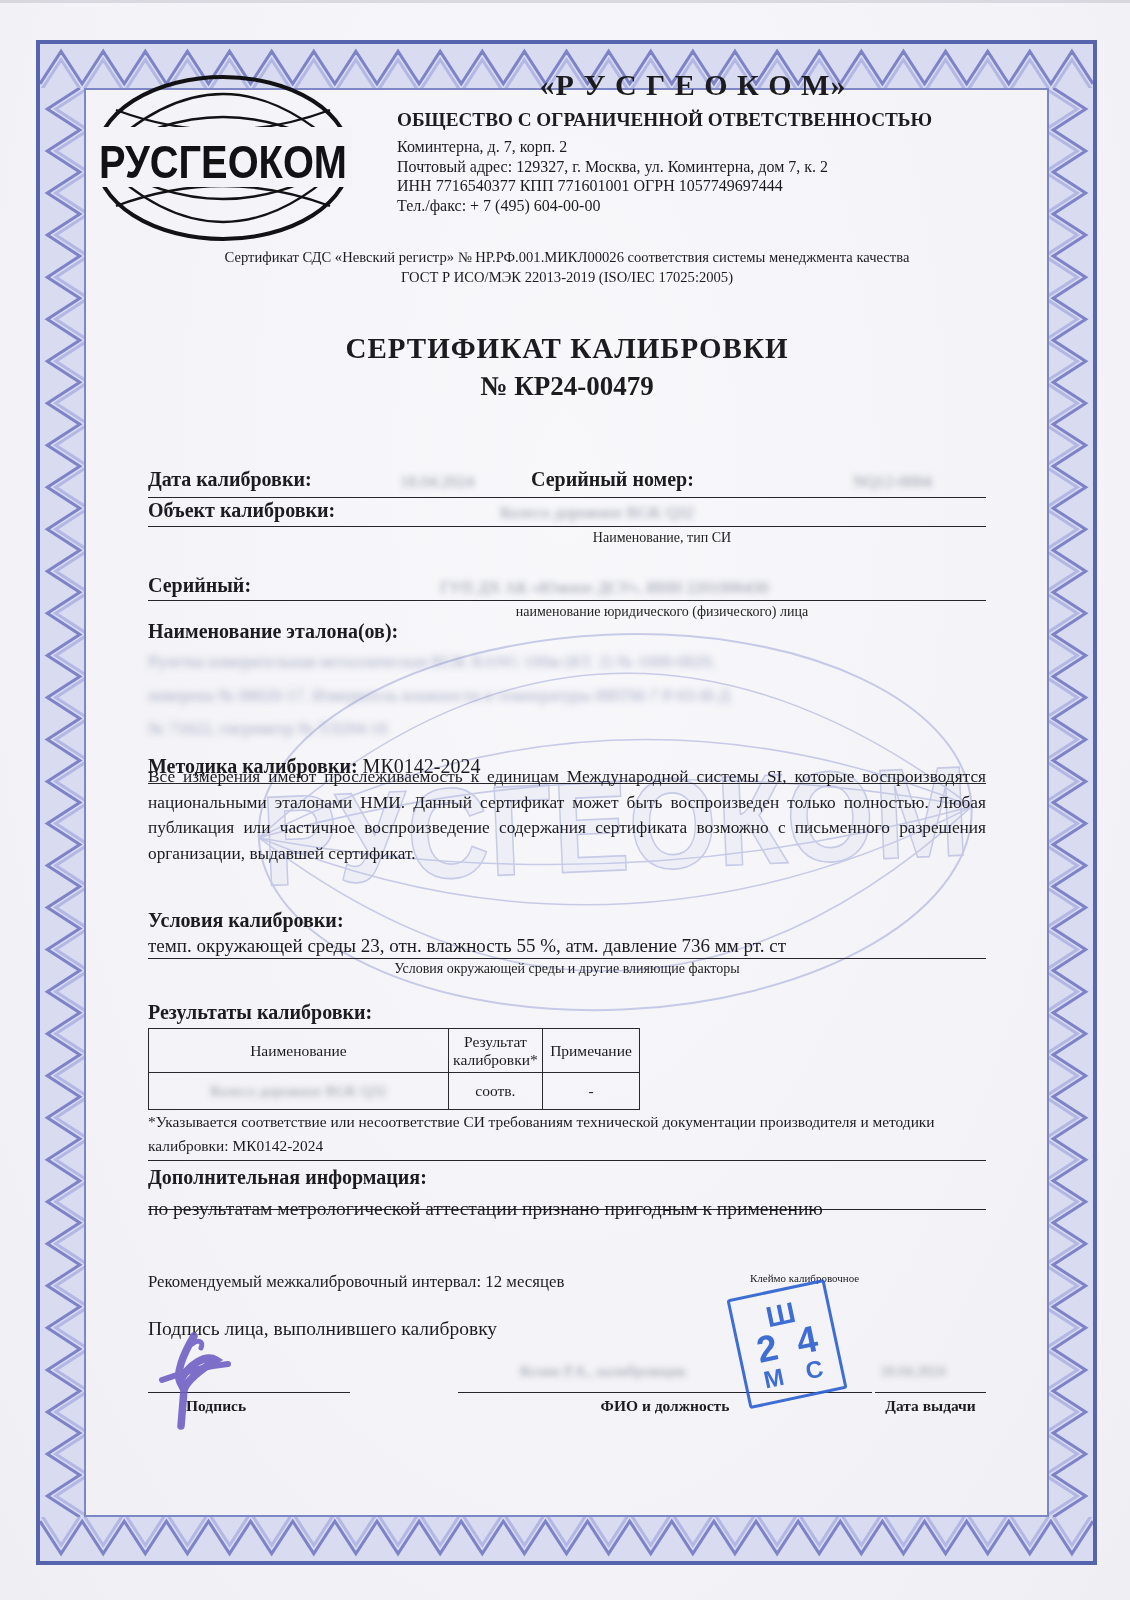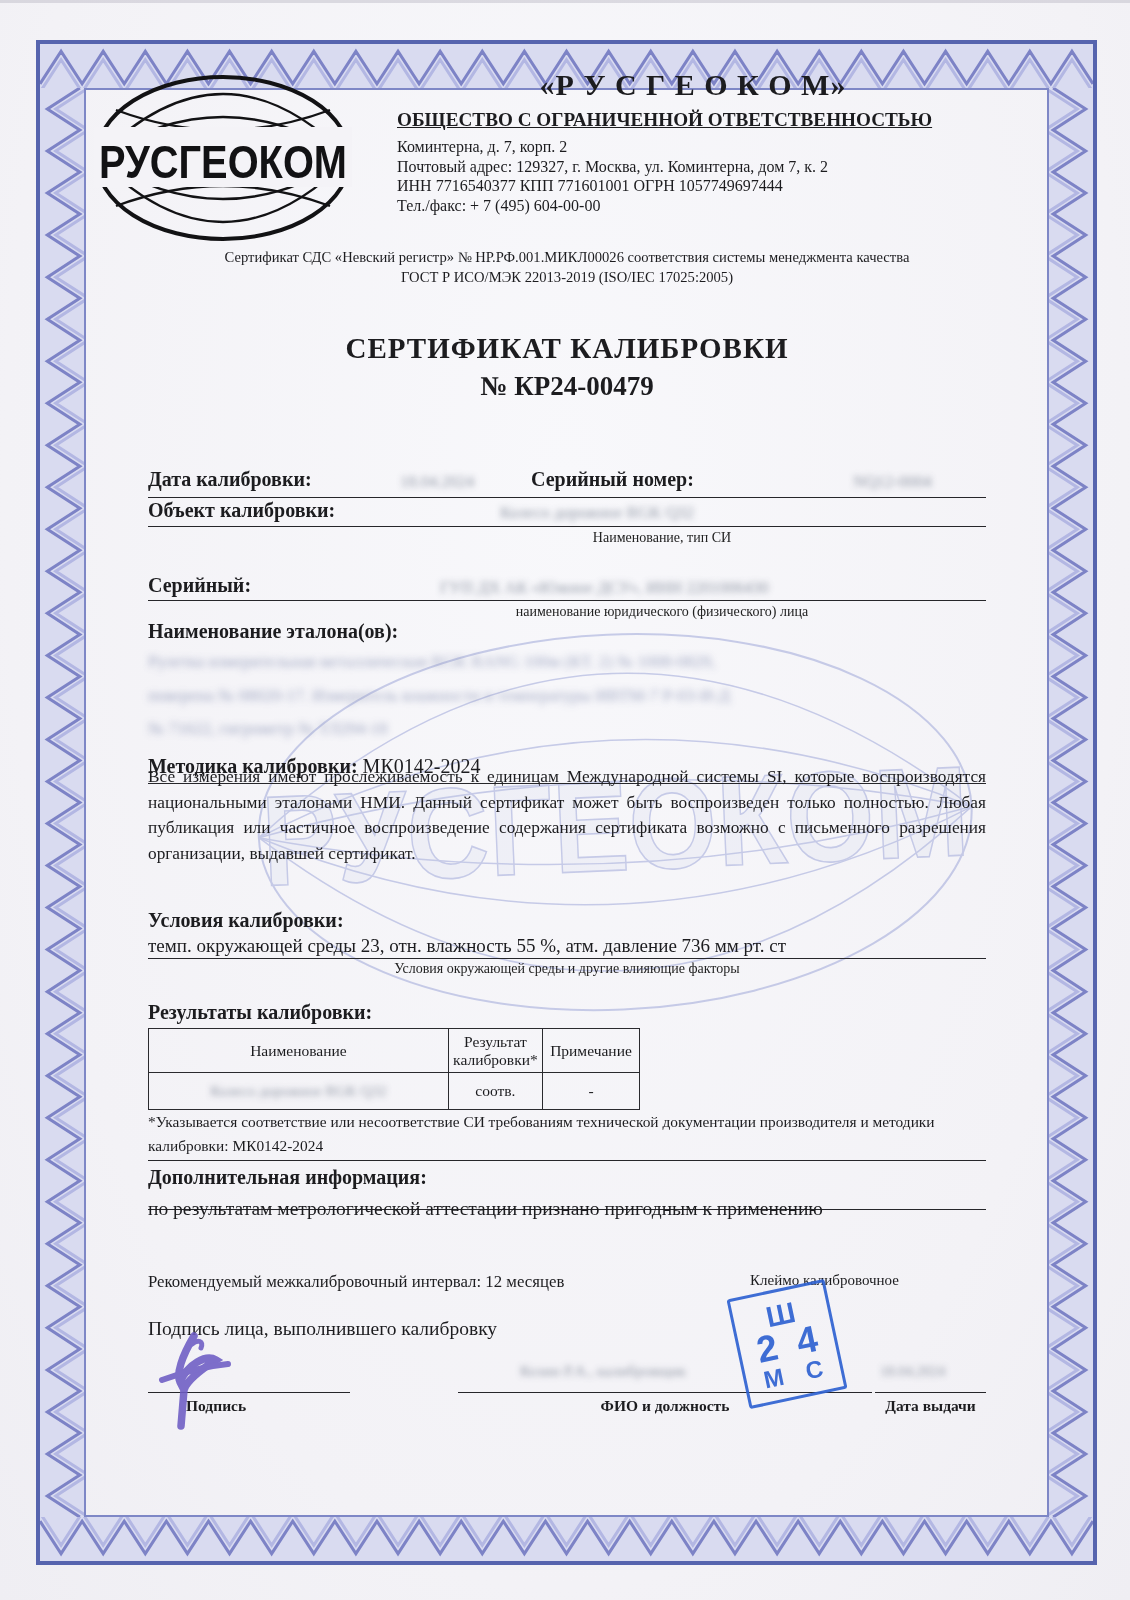--- a/index.html
+++ b/index.html
@@ -23,21 +23,21 @@
   .content{position:absolute;left:148px;top:0;width:838px;height:1600px;}
   .abs{position:absolute;}
   .b{font-weight:bold;}
   .u{border-top:1.6px solid #26262a;height:0;}
   .cap{font-size:14px;color:#222;}
   .blur{filter:blur(3.2px);opacity:.85;color:#7e8696;white-space:nowrap;overflow:hidden;}
   .blur-blue{filter:blur(3.6px);opacity:.8;color:#8a93b4;white-space:nowrap;overflow:hidden;}
 
   .head-right{position:absolute;left:397px;top:68px;width:592px;}
   .company-title{text-align:center;font-size:30px;font-weight:bold;letter-spacing:1px;}
-  .company-form{font-size:19.2px;font-weight:bold;text-decoration:underline;margin-top:7px;white-space:nowrap;}
+  .company-form{font-size:19.2px;font-weight:bold;margin-top:7px;white-space:nowrap;}
   .addr{font-size:16px;line-height:19.6px;margin-top:6px;}
   .cert-lines{position:absolute;left:148px;top:248px;width:838px;text-align:center;
               font-size:14.6px;line-height:19.5px;}
   .doc-title{position:absolute;left:148px;top:332px;width:838px;text-align:center;}
   .doc-title .t1{font-size:29px;font-weight:bold;letter-spacing:1px;}
   .doc-title .t2{font-size:27px;font-weight:bold;margin-top:6px;}
   .lbl{font-size:20px;font-weight:bold;white-space:nowrap;}
   .val{font-size:16.5px;}
   .para{font-size:17.3px;line-height:25.6px;text-align:justify;}
 
@@ -209,21 +209,21 @@
         <div class="tcell c3">-</div>
       </div>
     </div>
 
     <div class="abs" style="left:0;top:1110px;width:838px;font-size:15.4px;line-height:23.5px;border-bottom:1.6px solid #26262a;padding-bottom:3px;">*Указывается соответствие или несоответствие СИ требованиям технической документации производителя и методики калибровки: МК0142-2024</div>
 
     <div class="abs lbl" style="left:0;top:1166px;width:838px;border-bottom:1.6px solid #26262a;padding-bottom:20px;">Дополнительная информация:</div>
     <div class="abs" style="left:0;top:1198px;width:838px;font-size:19.5px;">по результатам метрологической аттестации признано пригодным к применению</div>
 
     <div class="abs" style="left:0;top:1272px;font-size:16.8px;">Рекомендуемый межкалибровочный интервал: 12 месяцев</div>
-    <div class="abs" style="left:602px;top:1272px;font-size:15px;">Клеймо калибровочное</div>
+    <div class="abs" style="left:602px;top:1272px;font-size:11px;">Клеймо калибровочное</div>
     <div class="abs" style="left:0;top:1318px;font-size:19.5px;">Подпись лица, выполнившего калибровку</div>
 
     <div class="abs val blur" style="left:372px;top:1362px;width:354px;font-size:15.5px;">Козин Р.А., калибровщик</div>
     <div class="abs val blur" style="left:732px;top:1363px;width:105px;font-size:14.5px;">18.04.2024</div>
 
     <div class="abs u" style="left:0;top:1392px;width:202px;"></div>
     <div class="abs u" style="left:310px;top:1392px;width:414px;"></div>
     <div class="abs u" style="left:727px;top:1392px;width:111px;"></div>
 
     <div class="abs b" style="left:38px;top:1397px;font-size:15.5px;">Подпись</div>

